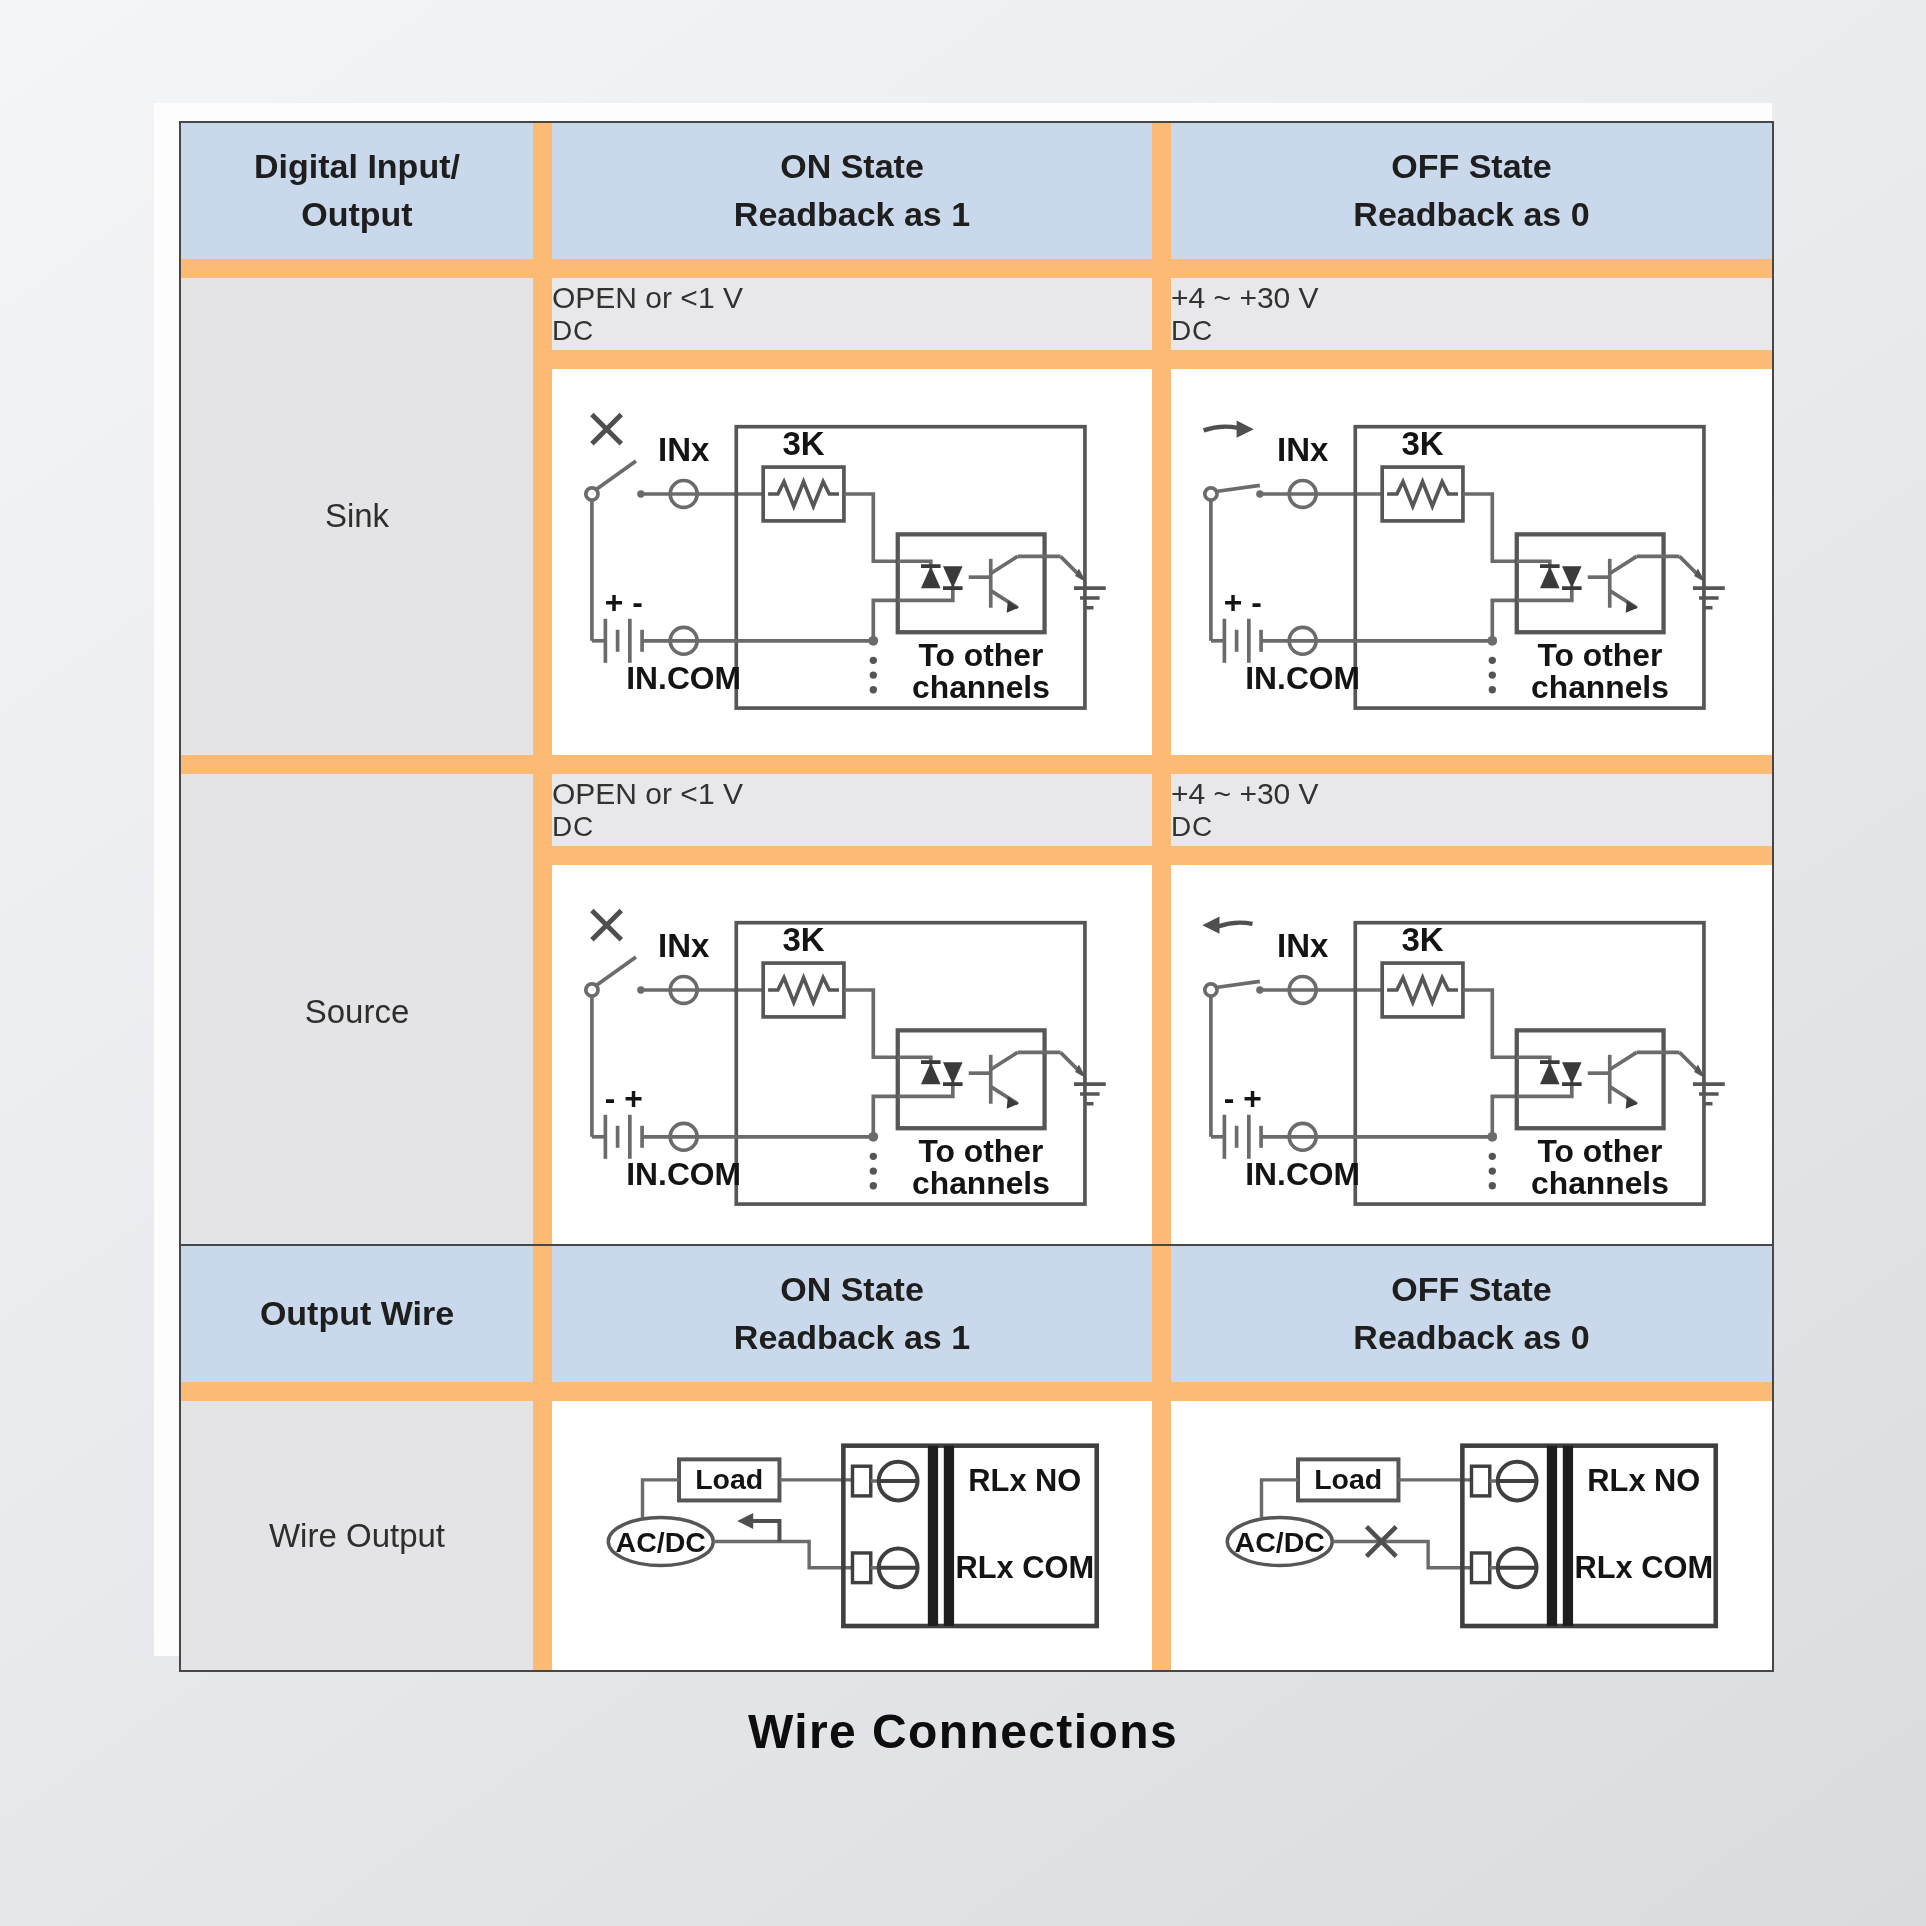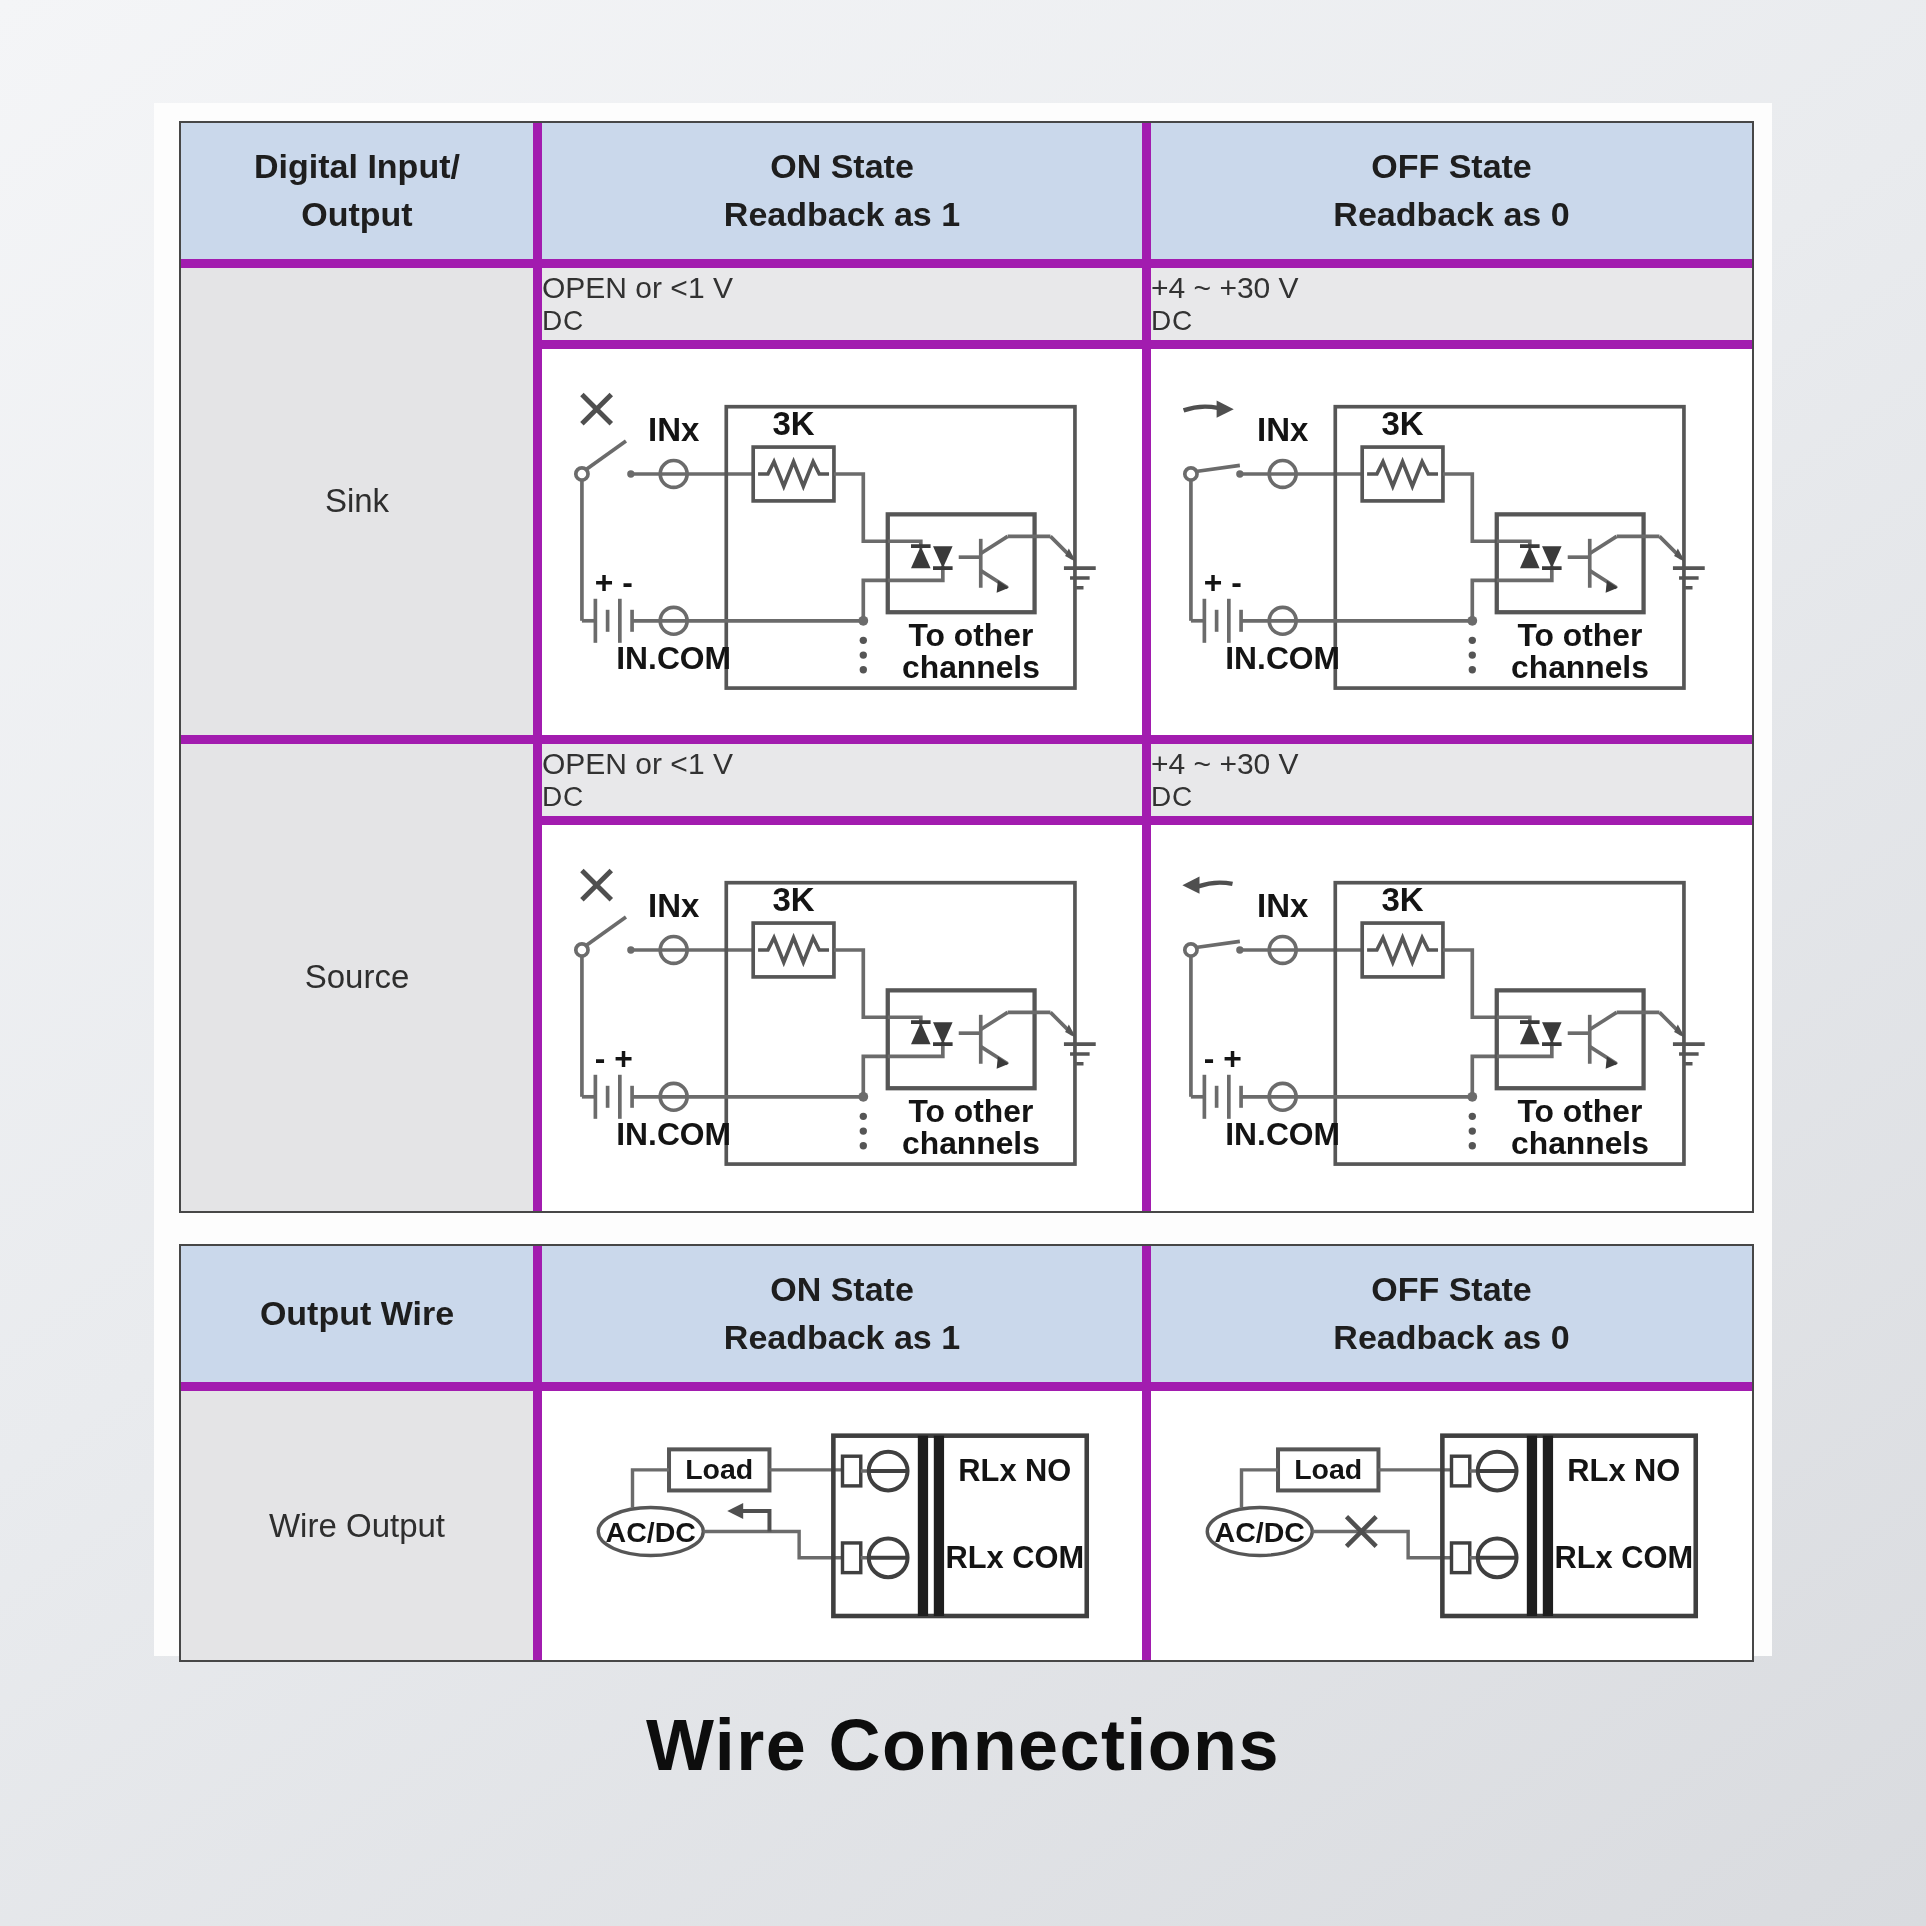--- a/index.html
+++ b/index.html
@@ -2,21 +2,21 @@
 <html style="font-size:11.3px"><head>
 <meta charset="utf-8">
 <style>
   *{box-sizing:border-box;margin:0;padding:0}
   html,body{width:1926px;height:1926px}
   body{font-family:"Liberation Sans",sans-serif;background:#e9ebee}
   .stage{position:relative;width:1926px;height:1926px;overflow:hidden;
          background:linear-gradient(145deg,#f4f5f7 0%,#e9ebee 45%,#d9dbdf 100%)}
   .panel{position:absolute;left:154px;top:103px;width:1618px;height:1553px;background:#fdfdfd}
 
-  .tbl{position:absolute;display:grid;gap:9px;background:#a21caf;border:2.8px solid #474747}
+  .tbl{position:absolute;display:grid;gap:19px;background:#fdba74;border:2.8px solid #474747}
   .tbl1{left:25px;top:17.7px;grid-template-columns:352px 600px 601px;
         grid-template-rows:136px 72px 386px 72px 386px}
   .tbl2{left:25px;top:1141px;grid-template-columns:352px 600px 601px;
         grid-template-rows:136px 269px}
 
   .cell{background:#ffffff;display:flex;flex-direction:column;align-items:center;justify-content:center}
   .head{background:#cad8eb;font-weight:700;font-size:34px;color:#1e1e1e;line-height:1.4;text-align:center}
   .rowlabel{background:#e4e4e6;font-size:33px;color:#2e2e2e;text-align:left}
   .cond{background:#e8e8ea;flex-direction:column;align-items:baseline;font-size:30px;color:#323232}
   .cond .sub{font-size:28px;letter-spacing:0.7px}
@@ -24,21 +24,21 @@
 
   .span-sink{grid-row:2/4;grid-column:1}
   .span-source{grid-row:4/6;grid-column:1}
 
   .ckt{display:block}
   .ckt-in{width:575px;height:auto}
   .ckt-rly{width:525px;height:auto}
   .ckt text{font-weight:700;fill:#141414;text-anchor:middle;font-family:"Liberation Sans",sans-serif}
 
   .title{position:absolute;left:0;top:1704px;width:1926px;text-align:center;
-         font-size:72px;font-weight:600;color:#0d0d0d;letter-spacing:1.4px}
+         font-size:48px;font-weight:600;color:#0d0d0d;letter-spacing:1.4px}
   .defs-hidden{position:absolute;width:0;height:0;overflow:hidden}
 </style>
 </head>
 <body>
 
 <div class="stage">
 
   <svg class="defs-hidden" aria-hidden="true">
     <defs>
       <g id="ckt-body" stroke="#6b6b6b" stroke-width="3" fill="none">

